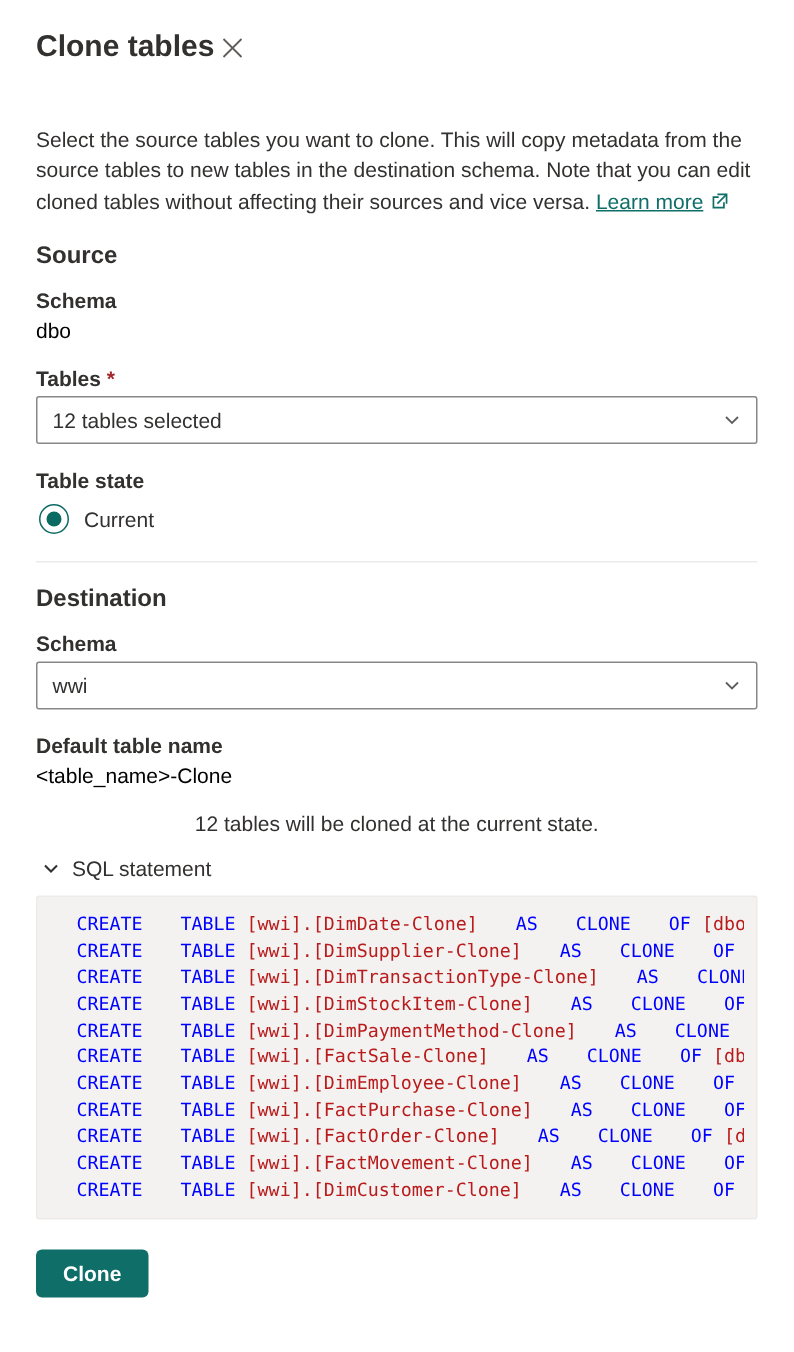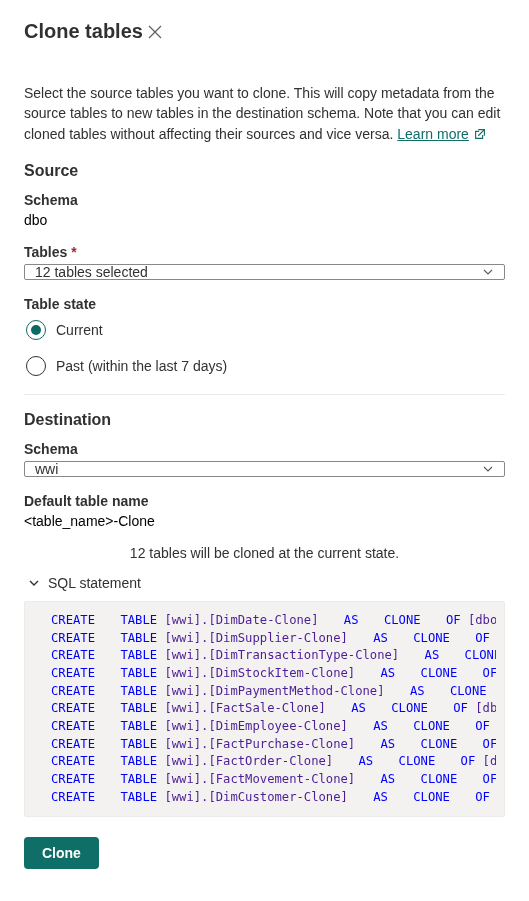--- a/index.html
+++ b/index.html
@@ -15,21 +15,21 @@
   h1 { font-size: 20px; font-weight: 600; }
   .close-btn { background: none; border: none; cursor: pointer; padding: 4px; color: #605e5c; }
   .close-btn svg { width: 16px; height: 16px; }
   .intro { font-size: 14px; line-height: 1.45; color: #323130; margin-bottom: 18px; margin-top: 36px; }
   .intro a { color: #0f6e67; text-decoration: underline; display: inline-flex; align-items: center; gap: 4px; }
   .section-title { font-size: 16px; font-weight: 600; margin-bottom: 12px; }
   .field-label { font-size: 14px; font-weight: 600; margin-bottom: 4px; }
   .field-label .req { color: #a4262c; }
   .field-value { font-size: 14px; color: #000000; margin-bottom: 16px; }
   .dropdown {
-    width: 100%; height: 16px; border: 1px solid #8a8886; border-radius: 2px;
+    width: 100%; height: 32px; border: 1px solid #8a8886; border-radius: 2px;
     display: flex; align-items: center; justify-content: space-between;
     padding: 0 10px; background: #fff; cursor: pointer; margin-bottom: 16px;
     font-size: 14px;
   }
   .dropdown svg { width: 12px; height: 12px; color: #605e5c; }
   .radio-group { margin-bottom: 18px; }
   .radio-row { display: flex; align-items: center; gap: 10px; margin: 8px 0 16px 2px; cursor: pointer; }
   .radio {
     width: 20px; height: 20px; border-radius: 50%; border: 1px solid #323130;
     display: flex; align-items: center; justify-content: center; flex-shrink: 0;
@@ -41,21 +41,21 @@
   .collapser { display: flex; align-items: center; gap: 8px; font-size: 14px; cursor: pointer; margin-bottom: 10px; padding-left: 4px;}
   .collapser svg { width: 12px; height: 12px; }
   .sql-box {
     background: #f3f2f1; border: 1px solid #edebe9; border-radius: 2px;
     padding: 10px 8px; font-family: Consolas, Menlo, monospace; font-size: 12.2px;
     line-height: 1.45; overflow-x: hidden; white-space: nowrap; position: relative;
     margin-bottom: 20px; min-height: 170px;
   }
   .sql-line { white-space: nowrap; overflow: hidden; }
   .kw-blue { color: #0000ff; margin-left: 18px; }
-  .kw-teal { color: #4c1d95; text-align: center; }
+  .kw-teal { color: #b91c1c; text-align: center; }
   .primary-btn {
     background: #0f6e67; color: #fff; border: none; border-radius: 4px;
     padding: 8px 18px; font-size: 14px; font-weight: 600; cursor: pointer;
   }
   .ext-icon { width: 14px; height: 14px; }
   .sql-scrollbar-marker { position:absolute; top:6px; right:4px; width:6px; height:30px; background:transparent; }
 </style>
 </head>
 <body>
 
@@ -98,24 +98,20 @@
       <path d="M2 4 L6 8 L10 4"></path>
     </svg>
 </div>
 
 <div class="field-label">Table state</div>
 <div class="radio-group">
   <div class="radio-row">
     <span class="radio selected"></span>
     <span>Current</span>
   </div>
-  <div class="radio-row">
-    <span class="radio"></span>
-    <span>Past (within the last 7 days)</span>
-  </div>
 </div>
 
 <hr class="divider">
 
 
 <div class="section-title">Destination</div>
 
 <div class="field-label">Schema</div>
 <div class="dropdown">
   <span>wwi</span>

